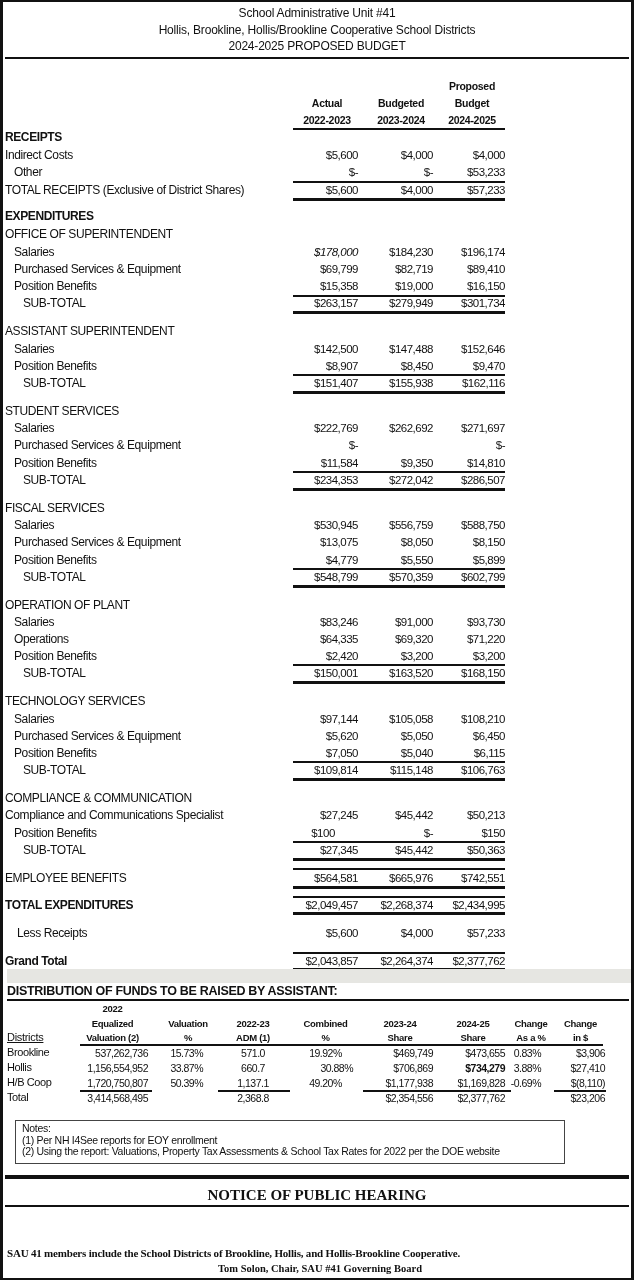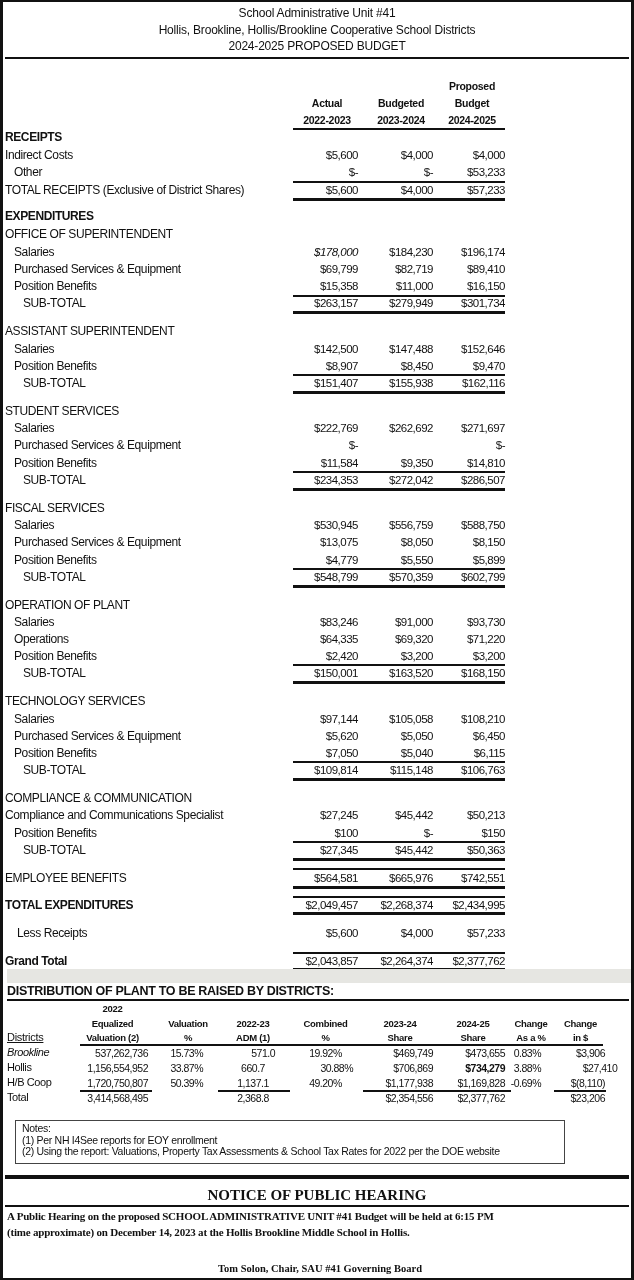--- a/index.html
+++ b/index.html
@@ -73,21 +73,21 @@
   <div class="abs lbl" style="left:11px;top:243px;">Salaries</div>
   <div class="num c1" style="top:244px;font-style:italic;">$178,000</div>
   <div class="num c2" style="top:244px;">$184,230</div>
   <div class="num c3" style="top:244px;">$196,174</div>
   <div class="abs lbl" style="left:11px;top:260px;">Purchased Services &amp; Equipment</div>
   <div class="num c1" style="top:261px;">$69,799</div>
   <div class="num c2" style="top:261px;">$82,719</div>
   <div class="num c3" style="top:261px;">$89,410</div>
   <div class="abs lbl" style="left:11px;top:277px;">Position Benefits</div>
   <div class="num c1" style="top:278px;">$15,358</div>
-  <div class="num c2" style="top:278px;">$11,000</div>
+  <div class="num c2" style="top:278px;">$19,000</div>
   <div class="num c3" style="top:278px;">$16,150</div>
   <div class="line thin" style="top:293px;"></div>
   <div class="abs lbl" style="left:20px;top:294px;">SUB-TOTAL</div>
   <div class="num c1" style="top:295px;">$263,157</div>
   <div class="num c2" style="top:295px;">$279,949</div>
   <div class="num c3" style="top:295px;">$301,734</div>
   <div class="line thick" style="top:309px;"></div>
 
   <div class="abs lbl" style="left:2px;top:322px;">ASSISTANT SUPERINTENDENT</div>
   <div class="abs lbl" style="left:11px;top:340px;">Salaries</div>
@@ -184,21 +184,21 @@
   <div class="num c2" style="top:762px;">$115,148</div>
   <div class="num c3" style="top:762px;">$106,763</div>
   <div class="line thick" style="top:776px;"></div>
 
   <div class="abs lbl" style="left:2px;top:789px;">COMPLIANCE &amp; COMMUNICATION</div>
   <div class="abs lbl" style="left:2px;top:806px;">Compliance and Communications Specialist</div>
   <div class="num c1" style="top:807px;">$27,245</div>
   <div class="num c2" style="top:807px;">$45,442</div>
   <div class="num c3" style="top:807px;">$50,213</div>
   <div class="abs lbl" style="left:11px;top:824px;">Position Benefits</div>
-  <div class="num c1" style="top:825px;">$100</div>
+  <div class="num c1" style="top:825px;text-align:center;">$100</div>
   <div class="num c2" style="top:825px;">$-</div>
   <div class="num c3" style="top:825px;">$150</div>
   <div class="line thin" style="top:839px;"></div>
   <div class="abs lbl" style="left:20px;top:841px;">SUB-TOTAL</div>
   <div class="num c1" style="top:842px;">$27,345</div>
   <div class="num c2" style="top:842px;">$45,442</div>
   <div class="num c3" style="top:842px;">$50,363</div>
   <div class="line thick" style="top:856px;"></div>
 
   <div class="line thin" style="top:866px;"></div>
@@ -222,21 +222,21 @@
 
   <div class="line thin" style="top:950px;"></div>
   <div class="abs lbl b" style="left:2px;top:952px;">Grand Total</div>
   <div class="num c1" style="top:953px;">$2,043,857</div>
   <div class="num c2" style="top:953px;">$2,264,374</div>
   <div class="num c3" style="top:953px;">$2,377,762</div>
   <div class="line thick" style="top:966px;"></div>
 
   <div class="gray"></div>
 
-  <div class="abs b" style="left:4px;top:982px;font-size:12.5px;letter-spacing:-0.3px;">DISTRIBUTION OF PLANT TO BE RAISED BY DISTRICTS:</div>
+  <div class="abs b" style="left:4px;top:982px;font-size:12.5px;letter-spacing:-0.3px;">DISTRIBUTION OF FUNDS TO BE RAISED BY ASSISTANT:</div>
   <div class="abs" style="left:4px;top:997px;width:622px;height:2px;background:#111;"></div>
 
   <div class="dh" style="left:72px;top:1000px;width:75px;line-height:14.5px;">
     <div>2022</div>
     <div>Equalized</div>
     <div>Valuation (2)</div>
   </div>
   <div class="dh" style="left:160px;top:1014.5px;width:50px;line-height:14.5px;">
     <div>Valuation</div>
     <div>%</div>
@@ -262,40 +262,40 @@
     <div>As a %</div>
   </div>
   <div class="dh" style="left:555px;top:1014.5px;width:45px;line-height:14.5px;">
     <div>Change</div>
     <div>in $</div>
   </div>
   <div class="abs" style="left:4px;top:1029px;font-size:11px;text-decoration:underline;letter-spacing:-0.3px;">Districts</div>
   <div class="abs" style="left:77px;top:1042px;width:523px;height:2px;background:#111;"></div>
 
   <div>
-    <div class="abs dist" style="left:4px;top:1044px;font-size:11px;font-style:italic;">Brookline</div>
+    <div class="abs dist" style="left:4px;top:1044px;font-size:11px;">Brookline</div>
     <div class="dv" style="left:70px;width:75px;top:1045px;">537,262,736</div>
     <div class="dv" style="left:165px;width:35px;top:1045px;">15.73%</div>
-    <div class="dv" style="left:228px;width:44px;top:1045px;text-align:right;">571.0</div>
+    <div class="dv" style="left:228px;width:44px;top:1045px;text-align:center;">571.0</div>
     <div class="dv" style="left:295px;width:55px;top:1045px;text-align:center;">19.92%</div>
     <div class="dv" style="left:360px;width:70px;top:1045px;">$469,749</div>
     <div class="dv" style="left:434px;width:68px;top:1045px;">$473,655</div>
     <div class="dv" style="left:506px;width:32px;top:1045px;">0.83%</div>
     <div class="dv" style="left:552px;width:50px;top:1045px;">$3,906</div>
   </div>
   <div>
     <div class="abs dist" style="left:4px;top:1059px;font-size:11px;">Hollis</div>
     <div class="dv" style="left:70px;width:75px;top:1060px;">1,156,554,952</div>
     <div class="dv" style="left:165px;width:35px;top:1060px;">33.87%</div>
     <div class="dv" style="left:228px;width:44px;top:1060px;text-align:center;">660.7</div>
     <div class="dv" style="left:295px;width:55px;top:1060px;text-align:right;">30.88%</div>
     <div class="dv" style="left:360px;width:70px;top:1060px;">$706,869</div>
     <div class="dv" style="left:434px;width:68px;top:1060px;font-weight:bold;">$734,279</div>
     <div class="dv" style="left:506px;width:32px;top:1060px;">3.88%</div>
-    <div class="dv" style="left:572px;width:50px;top:1060px;text-align:center;">$27,410</div>
+    <div class="dv" style="left:552px;width:50px;top:1060px;">$27,410</div>
   </div>
   <div>
     <div class="abs dist" style="left:4px;top:1074px;font-size:11px;">H/B Coop</div>
     <div class="dv" style="left:70px;width:75px;top:1075px;">1,720,750,807</div>
     <div class="dv" style="left:165px;width:35px;top:1075px;">50.39%</div>
     <div class="dv" style="left:228px;width:44px;top:1075px;text-align:center;">1,137.1</div>
     <div class="dv" style="left:295px;width:55px;top:1075px;text-align:center;">49.20%</div>
     <div class="dv" style="left:360px;width:70px;top:1075px;">$1,177,938</div>
     <div class="dv" style="left:434px;width:68px;top:1075px;">$1,169,828</div>
     <div class="dv" style="left:506px;width:32px;top:1075px;">-0.69%</div>
@@ -317,19 +317,16 @@
   <div class="notes">
     <div>Notes:</div>
     <div>(1) Per NH I4See reports for EOY enrollment</div>
     <div>(2) Using the report: Valuations, Property Tax Assessments &amp; School Tax Rates for 2022 per the DOE website</div>
   </div>
 
   <div class="abs" style="left:2px;top:1173px;width:624px;height:4px;background:#111;"></div>
 
   <div class="abs serif b" style="left:0;width:628px;top:1185px;text-align:center;font-size:15px;">NOTICE OF PUBLIC HEARING</div>
   <div class="abs" style="left:2px;top:1203px;width:624px;height:2px;background:#111;"></div>
-  <div class="abs serif b" style="left:4px;top:1206px;font-size:11px;letter-spacing:-0.2px;line-height:16px;">
-    <div>A Public Hearing on the proposed SCHOOL ADMINISTRATIVE UNIT #41 Budget will be held at 6:15 PM</div>
-    <div>(time approximate) on December 14, 2023 at the Hollis Brookline Middle School in Hollis.</div>
-  </div>
+  <div class="abs serif b" style="left:4px;top:1245px;font-size:11px;letter-spacing:-0.2px;">SAU 41 members include the School Districts of Brookline, Hollis,  and Hollis-Brookline Cooperative.</div>
   <div class="abs serif b" style="left:0;width:634px;top:1261px;text-align:center;font-size:10.5px;">Tom Solon, Chair, SAU #41 Governing Board</div>
 
 </div>
 
 </body></html>

